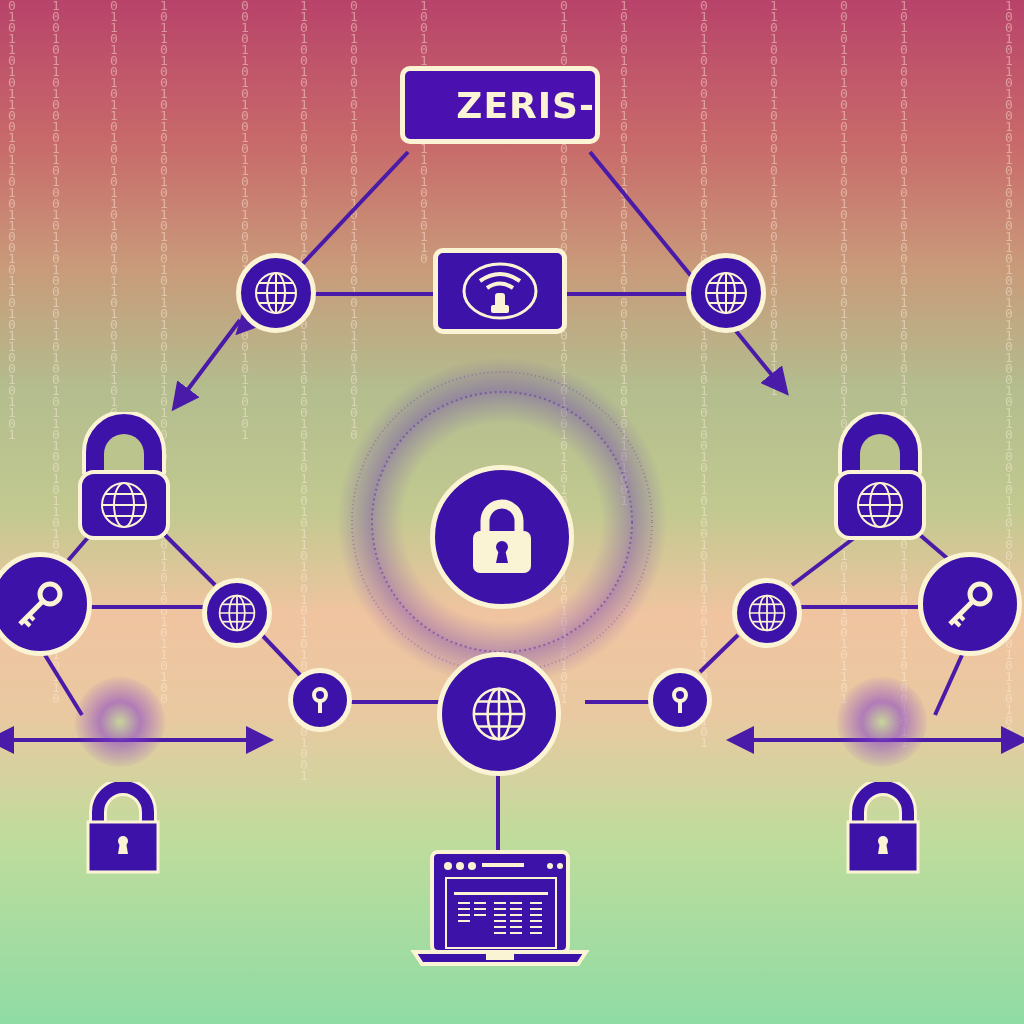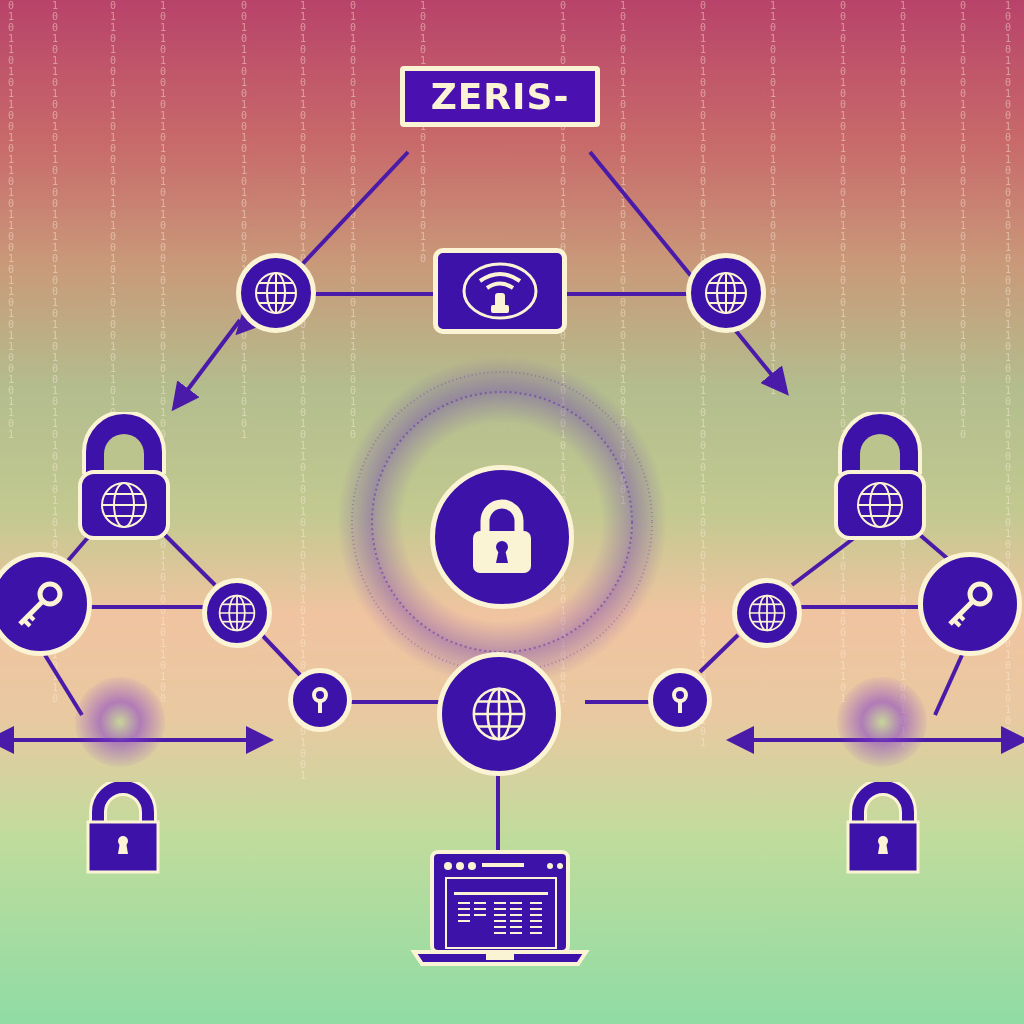--- a/index.html
+++ b/index.html
@@ -1,23 +1,23 @@
 <!DOCTYPE html>
 <html><head>
 <meta charset="utf-8">
 <style>
   html,body{margin:0;padding:0;}
   body{width:1024px;height:1024px;overflow:hidden;position:relative;
     font-family:"DejaVu Sans",sans-serif;
     background:linear-gradient(180deg,#b8436a 0%,#c86a6a 14%,#c99a7a 26%,#b3bd8e 38%,#c2c990 50%,#f0c4a0 60%,#e9c9a1 70%,#bfdc9c 82%,#8fdca5 100%);}
   .rain{position:absolute;inset:0;pointer-events:none;}
-  .col{position:absolute;top:0;width:8px;font-family:"DejaVu Sans Mono",monospace;font-size:10px;line-height:11px;color:rgba(255,240,220,0.45);word-break:break-all;white-space:normal;}
+  .col{position:absolute;top:0;width:8px;font-family:"DejaVu Sans Mono",monospace;font-size:13px;line-height:11px;color:rgba(255,240,220,0.45);word-break:break-all;white-space:normal;}
   svg.diagram{position:absolute;left:0;top:0;}
-  .title-box{position:absolute;left:400px;top:66px;width:200px;height:61px;box-sizing:border-box;
-    background:#4b11b0;border:5px solid #fbf4d4;border-radius:4px;display:flex;align-items:center;justify-content:center;}
+  .title-box{position:absolute;left:400px;top:66px;width:200px;height:78px;box-sizing:border-box;
+    background:#4b11b0;border:5px solid #fbf4d4;border-radius:10px;display:flex;align-items:center;justify-content:flex-end;}
   .title-box span{color:#fbf4d4;font-family:"DejaVu Sans",sans-serif;font-weight:bold;font-size:36px;letter-spacing:1px;}
   .node{position:absolute;box-sizing:border-box;background:#3d12a8;border:5px solid #fbf4d4;display:flex;align-items:center;justify-content:center;}
   .circle{border-radius:50%;}
 </style>
 </head>
 <body>
 
 <div class="rain">
   <div class="col" style="left:8px;height:400px">0101101011001011010110010110101100101101</div>
   <div class="col" style="left:52px;height:900px">1001011010010110100101101001011010010110100101101001011010010110</div>
@@ -26,21 +26,20 @@
   <div class="col" style="left:241px;height:500px">0010110101001011010100101101010010110101</div>
   <div class="col" style="left:300px;height:1000px">11010010110100101101001011010010110100101101001011010010110100101101001</div>
   <div class="col" style="left:350px;height:700px">0101001010110100101011010010101101001010</div>
   <div class="col" style="left:420px;height:300px">100101101001011010010110</div>
   <div class="col" style="left:560px;height:950px">0110100101101001011010010110100101101001011010010110100101101001</div>
   <div class="col" style="left:620px;height:800px">1010010110100101101001011010010110100101101001</div>
   <div class="col" style="left:700px;height:1000px">01011010010110100101101001011010010110100101101001011010010110100101</div>
   <div class="col" style="left:770px;height:650px">110100101101001011010010110100101101</div>
   <div class="col" style="left:840px;height:900px">0010110100101101001011010010110100101101001011010010110100101101</div>
   <div class="col" style="left:900px;height:1000px">10110100101101001011010010110100101101001011010010110100101101001011</div>
-  <div class="col" style="left:960px;height:700px">0101101001011010010110100101101001011010</div>
   <div class="col" style="left:1005px;height:1000px">10010110100101101001011010010110100101101001011010010110100101101001</div>
 </div>
 
 <svg class="diagram" width="1024" height="1024" viewBox="0 0 1024 1024">
   <defs>
     <marker id="arr" viewBox="0 0 10 10" refX="5" refY="5" markerWidth="7" markerHeight="7" orient="auto-start-reverse">
       <path d="M0,0 L10,5 L0,10 Z" fill="#4a1aa8"></path>
     </marker>
     <radialGradient id="halo" cx="50%" cy="50%" r="50%">
       <stop offset="60%" stop-color="rgba(90,40,180,0)"></stop>

